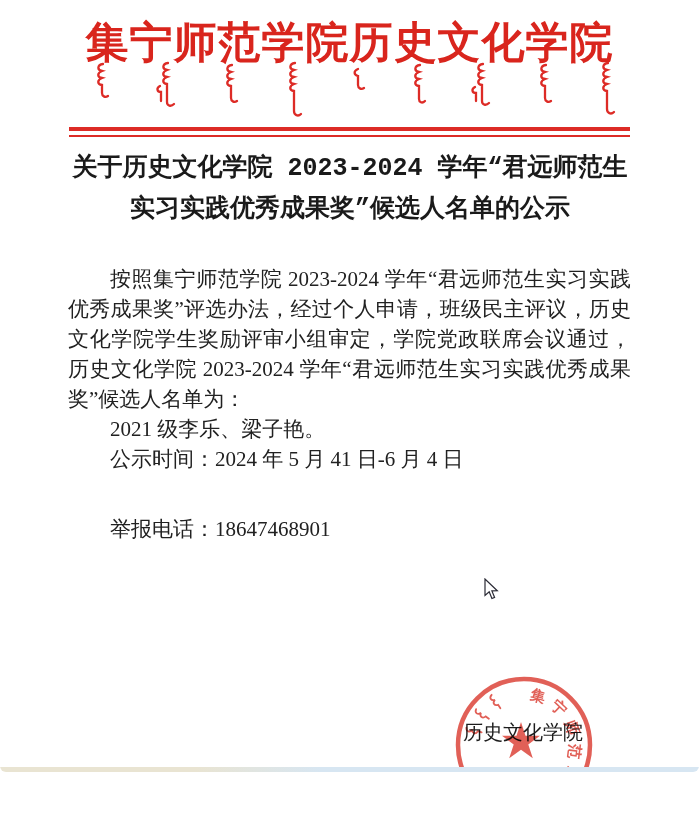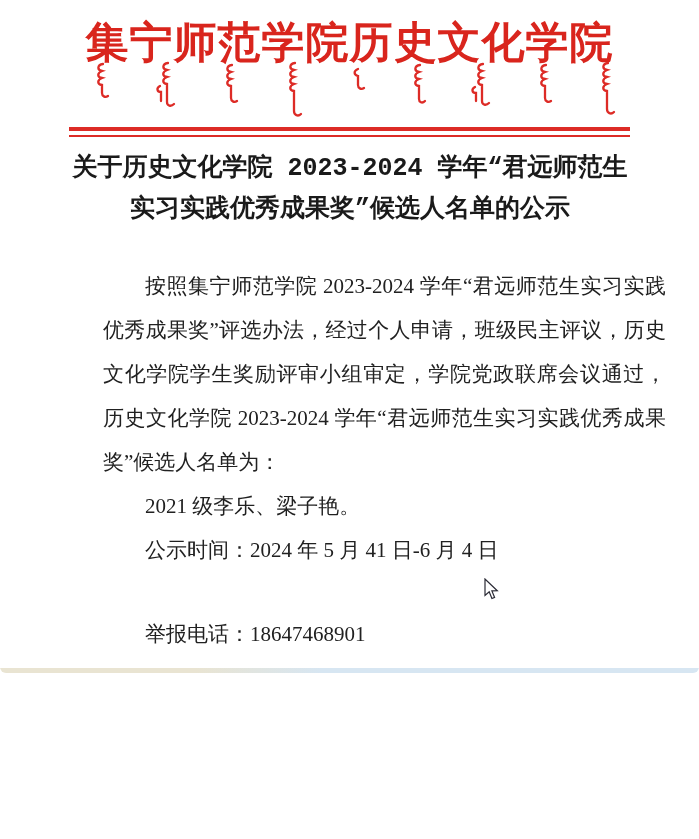--- a/index.html
+++ b/index.html
@@ -1,17 +1,17 @@
 <!DOCTYPE html>
 <html><head>
 <meta charset="utf-8">
 <style>
   html,body{margin:0;padding:0;background:#ffffff;}
   .page{
-    position:relative;width:699px;height:673px;background:#ffffff;overflow:hidden;
+    position:relative;width:699px;height:772px;background:#ffffff;overflow:hidden;
     font-family:"Liberation Serif","DejaVu Serif",serif;color:#222;border-radius:6px;
   }
   
   .school-name{
     position:absolute;top:14px;left:0;width:699px;text-align:center;
     font-size:43px;font-weight:700;color:#d9251d;letter-spacing:1px;
     font-family:"Liberation Serif","DejaVu Serif",serif;white-space:nowrap;
   }
   .mongolian-row{position:absolute;top:60px;left:88px;}
   .rule-top{position:absolute;top:127px;left:69px;width:561px;}
@@ -20,21 +20,21 @@
   .rule-top .thin{height:2px;background:#dd2b26;}
   
   .doc-title{
     position:absolute;top:148px;left:66px;width:568px;text-align:center;
     font-size:25px;line-height:41px;font-weight:700;color:#1a1a1a;
     font-family:Liberation Mono, monospace;
   }
   
   .doc-body{
     position:absolute;top:264px;left:68px;width:563px;
-    font-size:21px;line-height:44px;text-align:justify;color:#212121;margin-left:35px;
+    font-size:21px;line-height:30px;text-align:justify;color:#212121;
   }
   .doc-body p{margin:0;text-indent:2em;}
   .doc-body p.hotline{margin-top:40px;}
   
   .signature{
     position:absolute;top:716px;left:428px;width:190px;text-align:center;
     font-size:20px;line-height:33px;color:#1c1c1c;
   }
   
   .seal{position:absolute;top:670px;left:449px;width:150px;height:150px;

